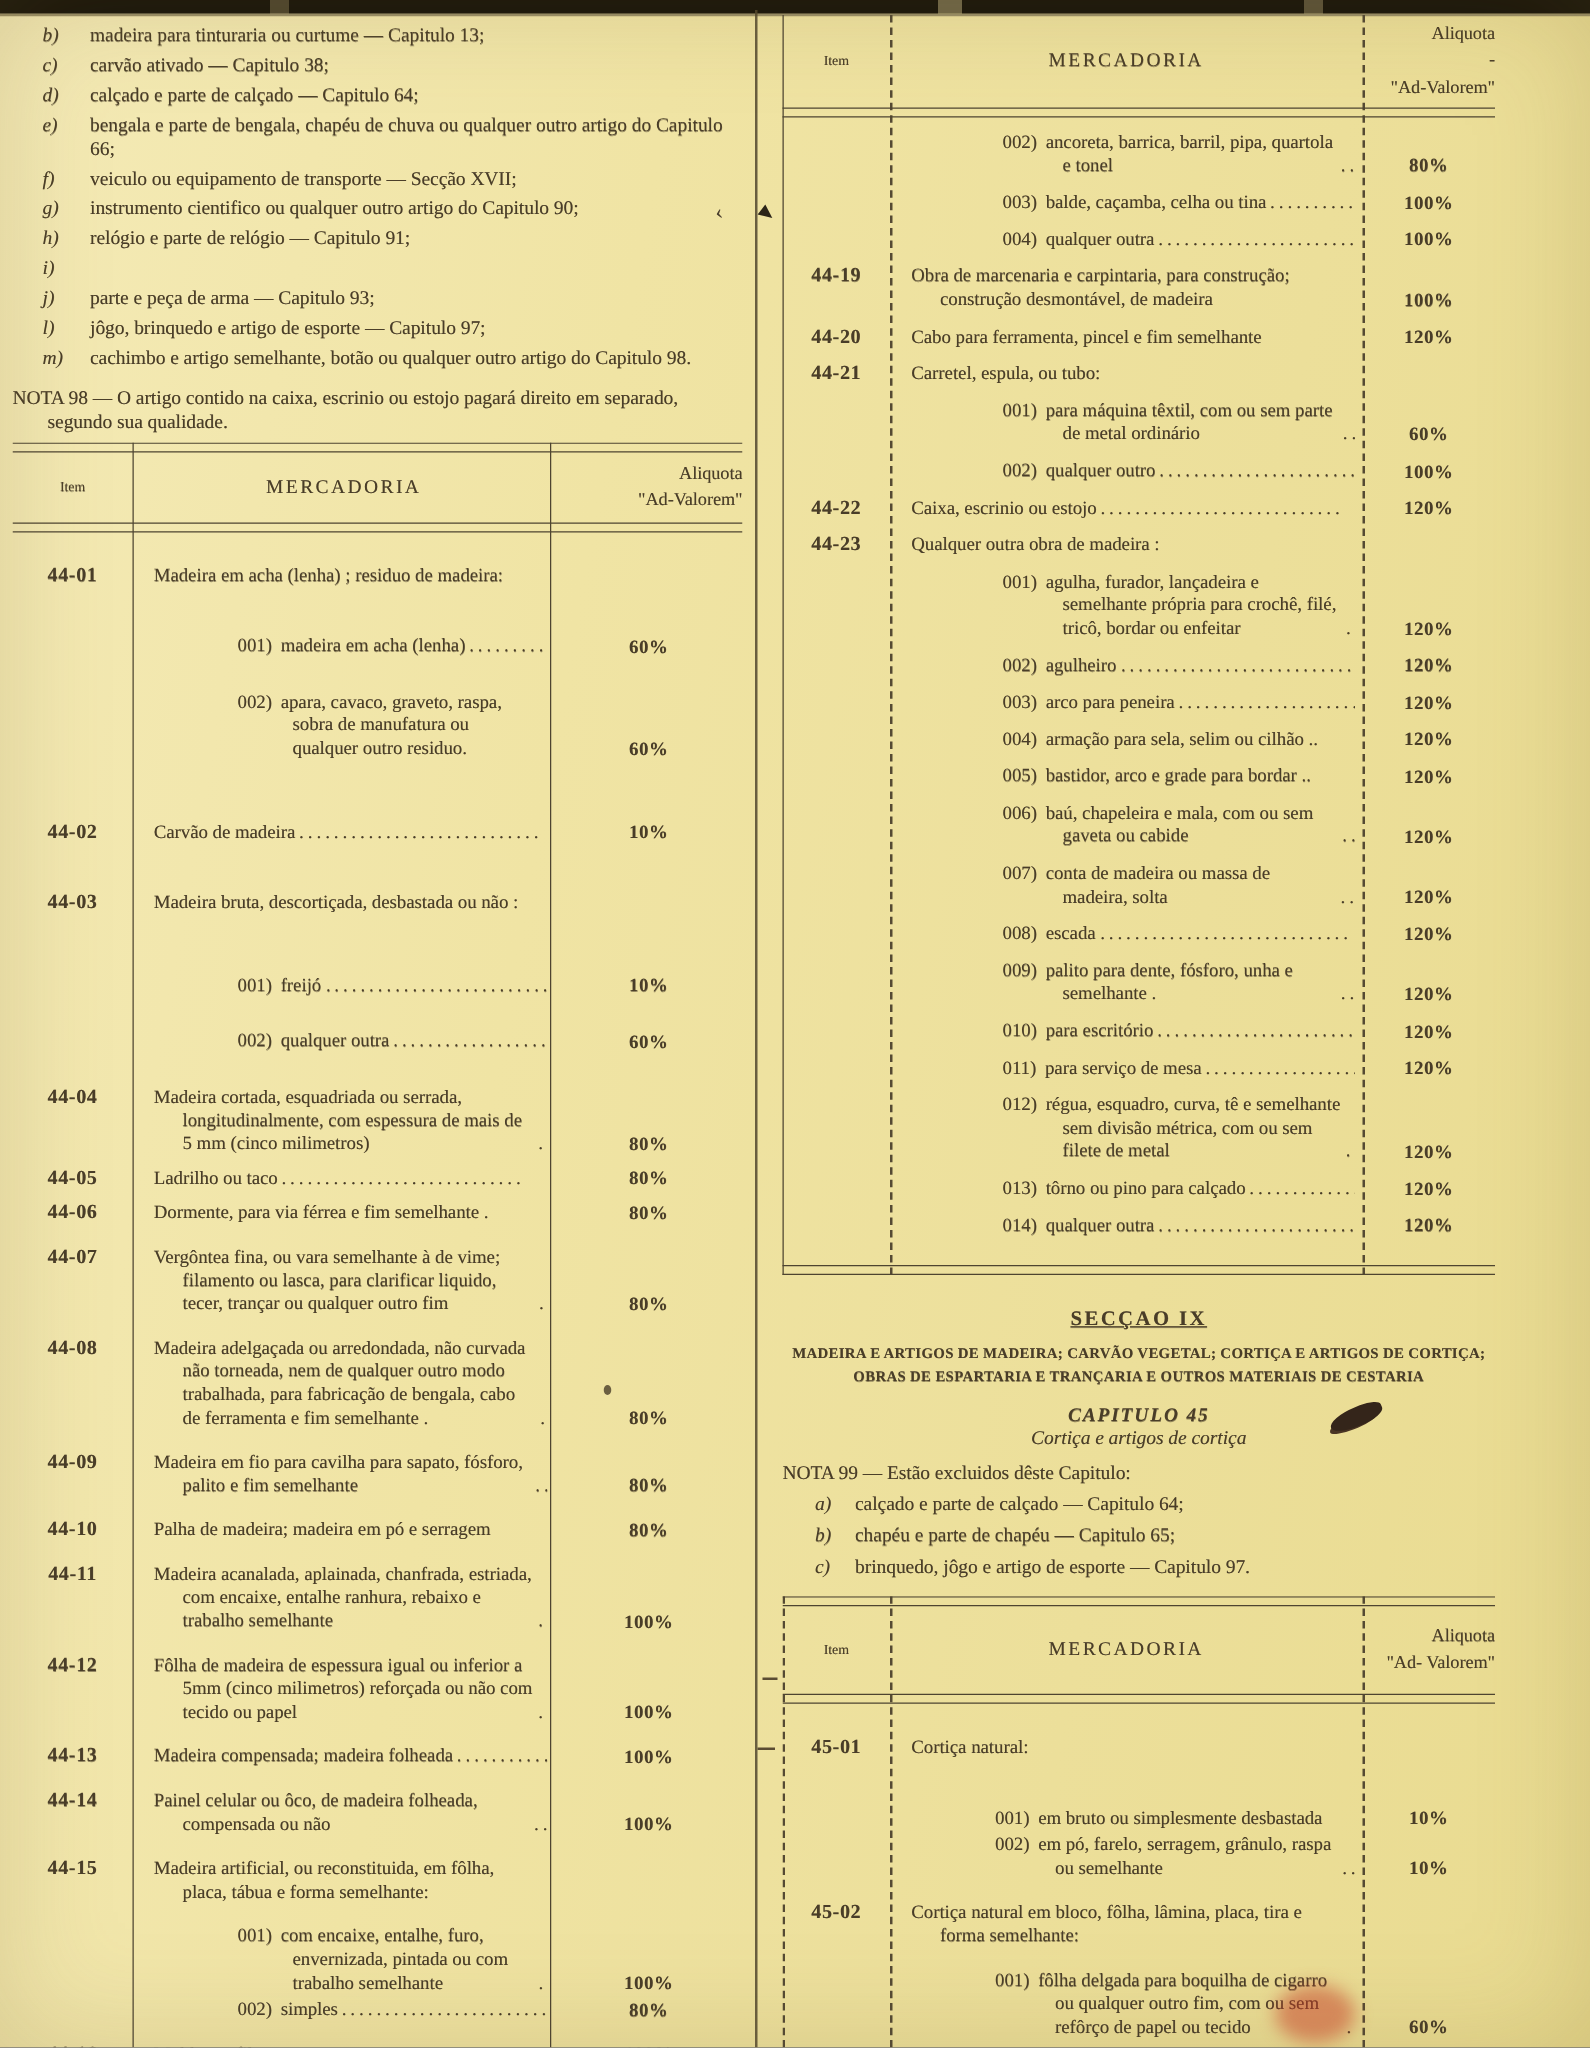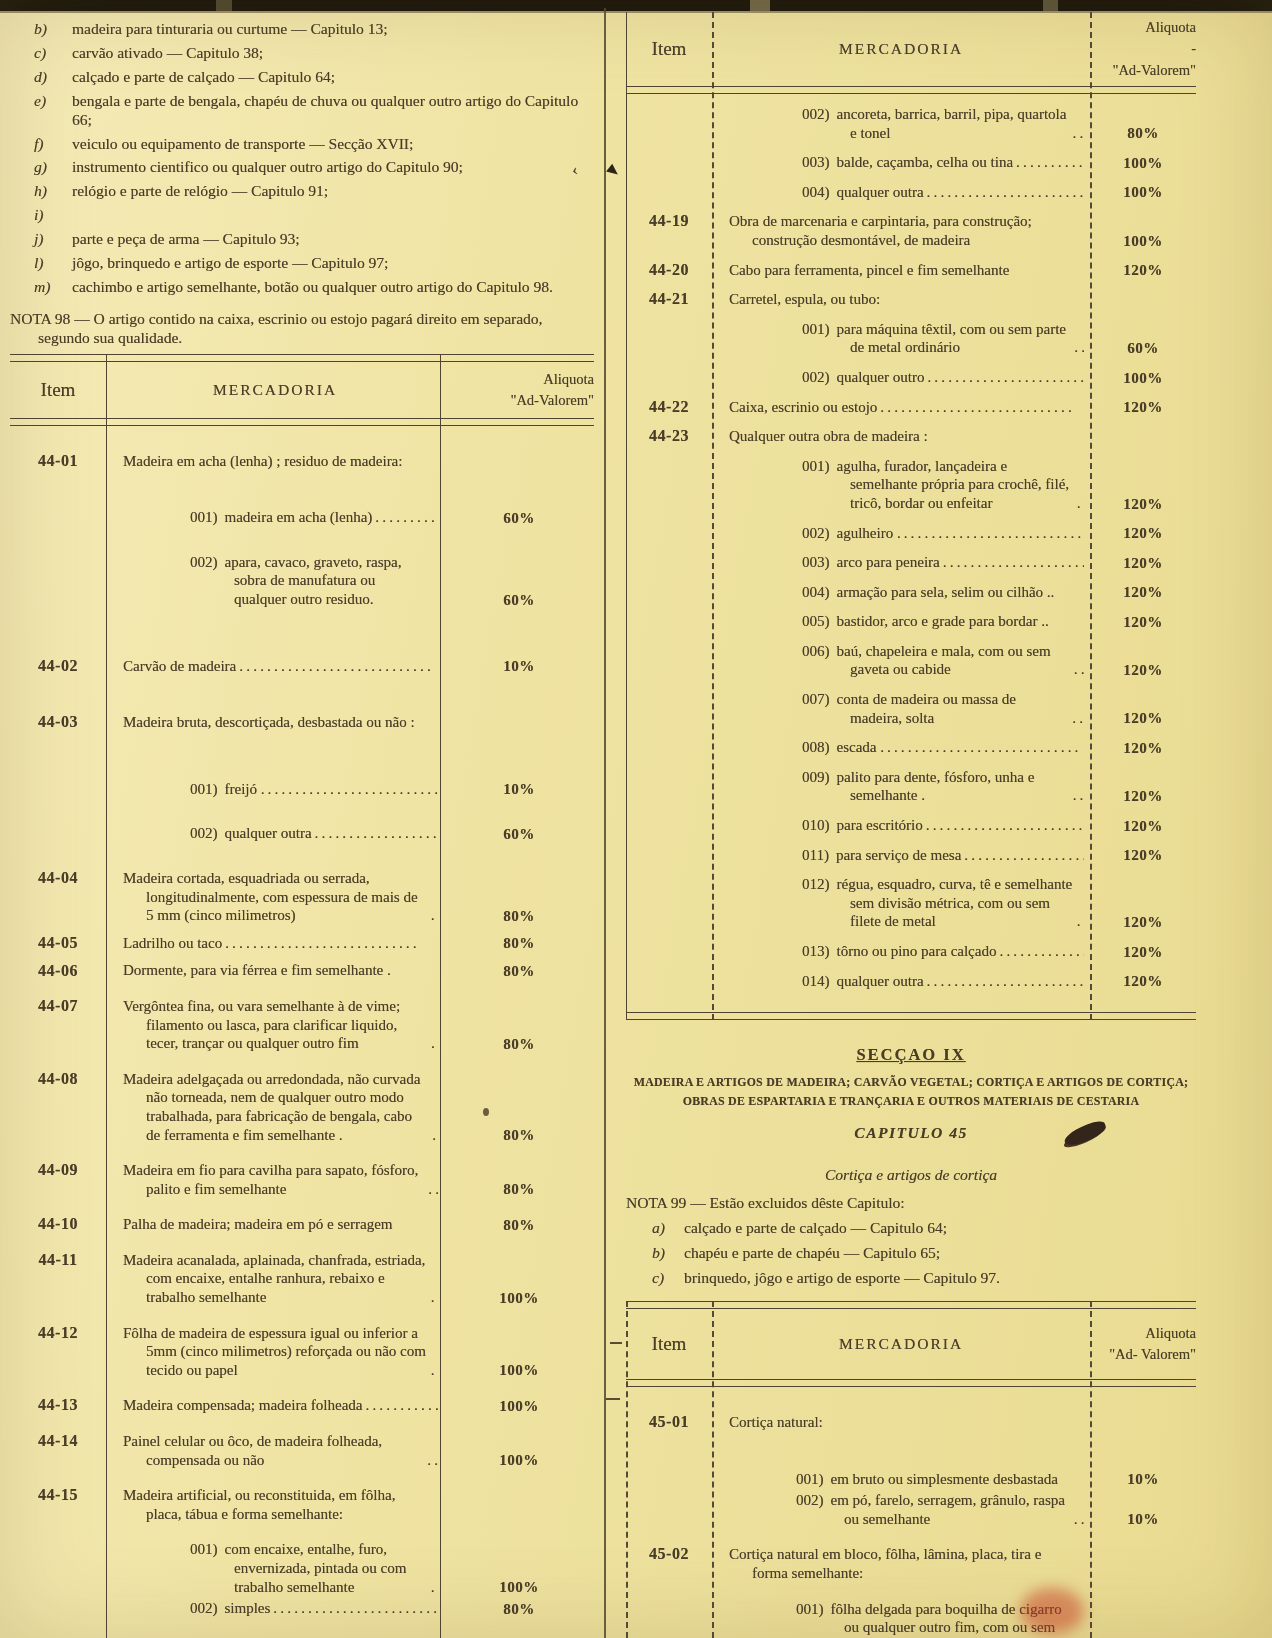--- a/index.html
+++ b/index.html
@@ -31,33 +31,33 @@
   .note-text  { flex:1; }
   .nota-par { margin-top:7px; font-size:15.5px; line-height:1.25; padding-left:28px; text-indent:-28px; }
 
   
   .rule2 { height:6px; border-top:1.8px solid #4e4430; border-bottom:1.8px solid #4e4430; position:relative; z-index:2; }
   .vline { position:absolute; top:0; bottom:0; width:0; z-index:1; }
   .v-solid  { border-left:1.8px solid #4e4430; }
   .v-dash   { border-left:2px dashed #554a33; }
 
   .thead { position:relative; display:flex; align-items:center; }
-  .h-item { text-align:center; font-size:19px; }
+  .h-item { text-align:center; font-size:11px; }
   .h-merc { flex:1; text-align:center; letter-spacing:2px; font-size:15.5px; }
   .h-rate { text-align:right; font-size:14.5px; line-height:1.45; }
 
   .trow { display:flex; margin-top:13px; position:relative; z-index:2; }
   .c-item { flex-shrink:0; text-align:center; font-weight:bold; font-size:16px; letter-spacing:.5px; }
   .c-merc { flex:1; min-width:0; display:flex; align-items:flex-end; padding:0 6px 0 10px; font-size:15px; line-height:1.24; }
   .m-text { flex:0 1 auto; min-width:0; }
   .subnum { margin-right:7px; }
   .dots { flex:1 1 10px; overflow:hidden; white-space:nowrap; letter-spacing:3.2px; padding:0 3px; }
   .c-rate { flex-shrink:0; text-align:center; font-weight:bold; font-size:15px; align-self:flex-end; letter-spacing:.5px; }
 
-  .g0 { margin-top:3px; }  .g1 { margin-top:9px;align-items:center; }  .g2 { margin-top:17px; }
+  .g0 { margin-top:3px; }  .g1 { margin-top:9px; }  .g2 { margin-top:17px; }
   .g3 { margin-top:26px; } .g4 { margin-top:38px; } .g5 { margin-top:48px; }
 
   
   .tableL { position:relative; flex:1 1 auto; overflow:hidden; margin-top:6px; }
   .tableL .v1 { left:96px; }  .tableL .v2 { left:430px; }
   .tableL .thead { height:56px; }
   .tableL .h-item, .tableL .c-item { width:96px; }
   .tableL .h-rate, .tableL .c-rate { width:150px; }
   .tableL .r-item .m-text { padding-left:30px;  text-indent:-30px; }
   .tableL .r-sub  .m-text { padding-left:118px; text-indent:-44px; }
@@ -71,21 +71,21 @@
   .tableR .r-item .m-text { padding-left:30px;  text-indent:-30px; }
   .tableR .r-sub  .m-text { padding-left:128px; text-indent:-48px; }
   .tableR .trow { margin-top:11px; }
   .end-rule { margin-top:22px; }
 
   
   .seccao { text-align:center; }
   .sec-title { margin-top:25px; font-weight:bold; font-size:16.5px; letter-spacing:2px;text-decoration:underline; }
   .sec-sub { margin-top:8px; font-size:11.8px; font-weight:bold; line-height:1.6; letter-spacing:.3px; }
   .sec-cap { margin-top:13px; font-style:italic; font-weight:bold; font-size:15.5px; letter-spacing:1.5px; }
-  .sec-capsub { margin-top:24px; font-style:italic; font-size:15.5px; }
+  .sec-capsub { margin-top:0; font-style:italic; font-size:15.5px; }
   .nota99 { text-align:left; margin-top:10px; font-size:15.5px; }
   .nota99 .note-item { margin-top:7px; margin-bottom:0; }
   .nota99 .note-label { width:58px; padding-left:26px; }
 
   
   .tableB { position:relative; flex:1 1 auto; overflow:hidden; margin-top:14px; }
   .tableB .v0 { left:0; }  .tableB .v1 { left:86px; }  .tableB .v2 { left:464px; }
   .tableB .thead { height:70px; }
   .tableB .h-item, .tableB .c-item { width:86px; }
   .tableB .h-rate, .tableB .c-rate { width:106px; }

